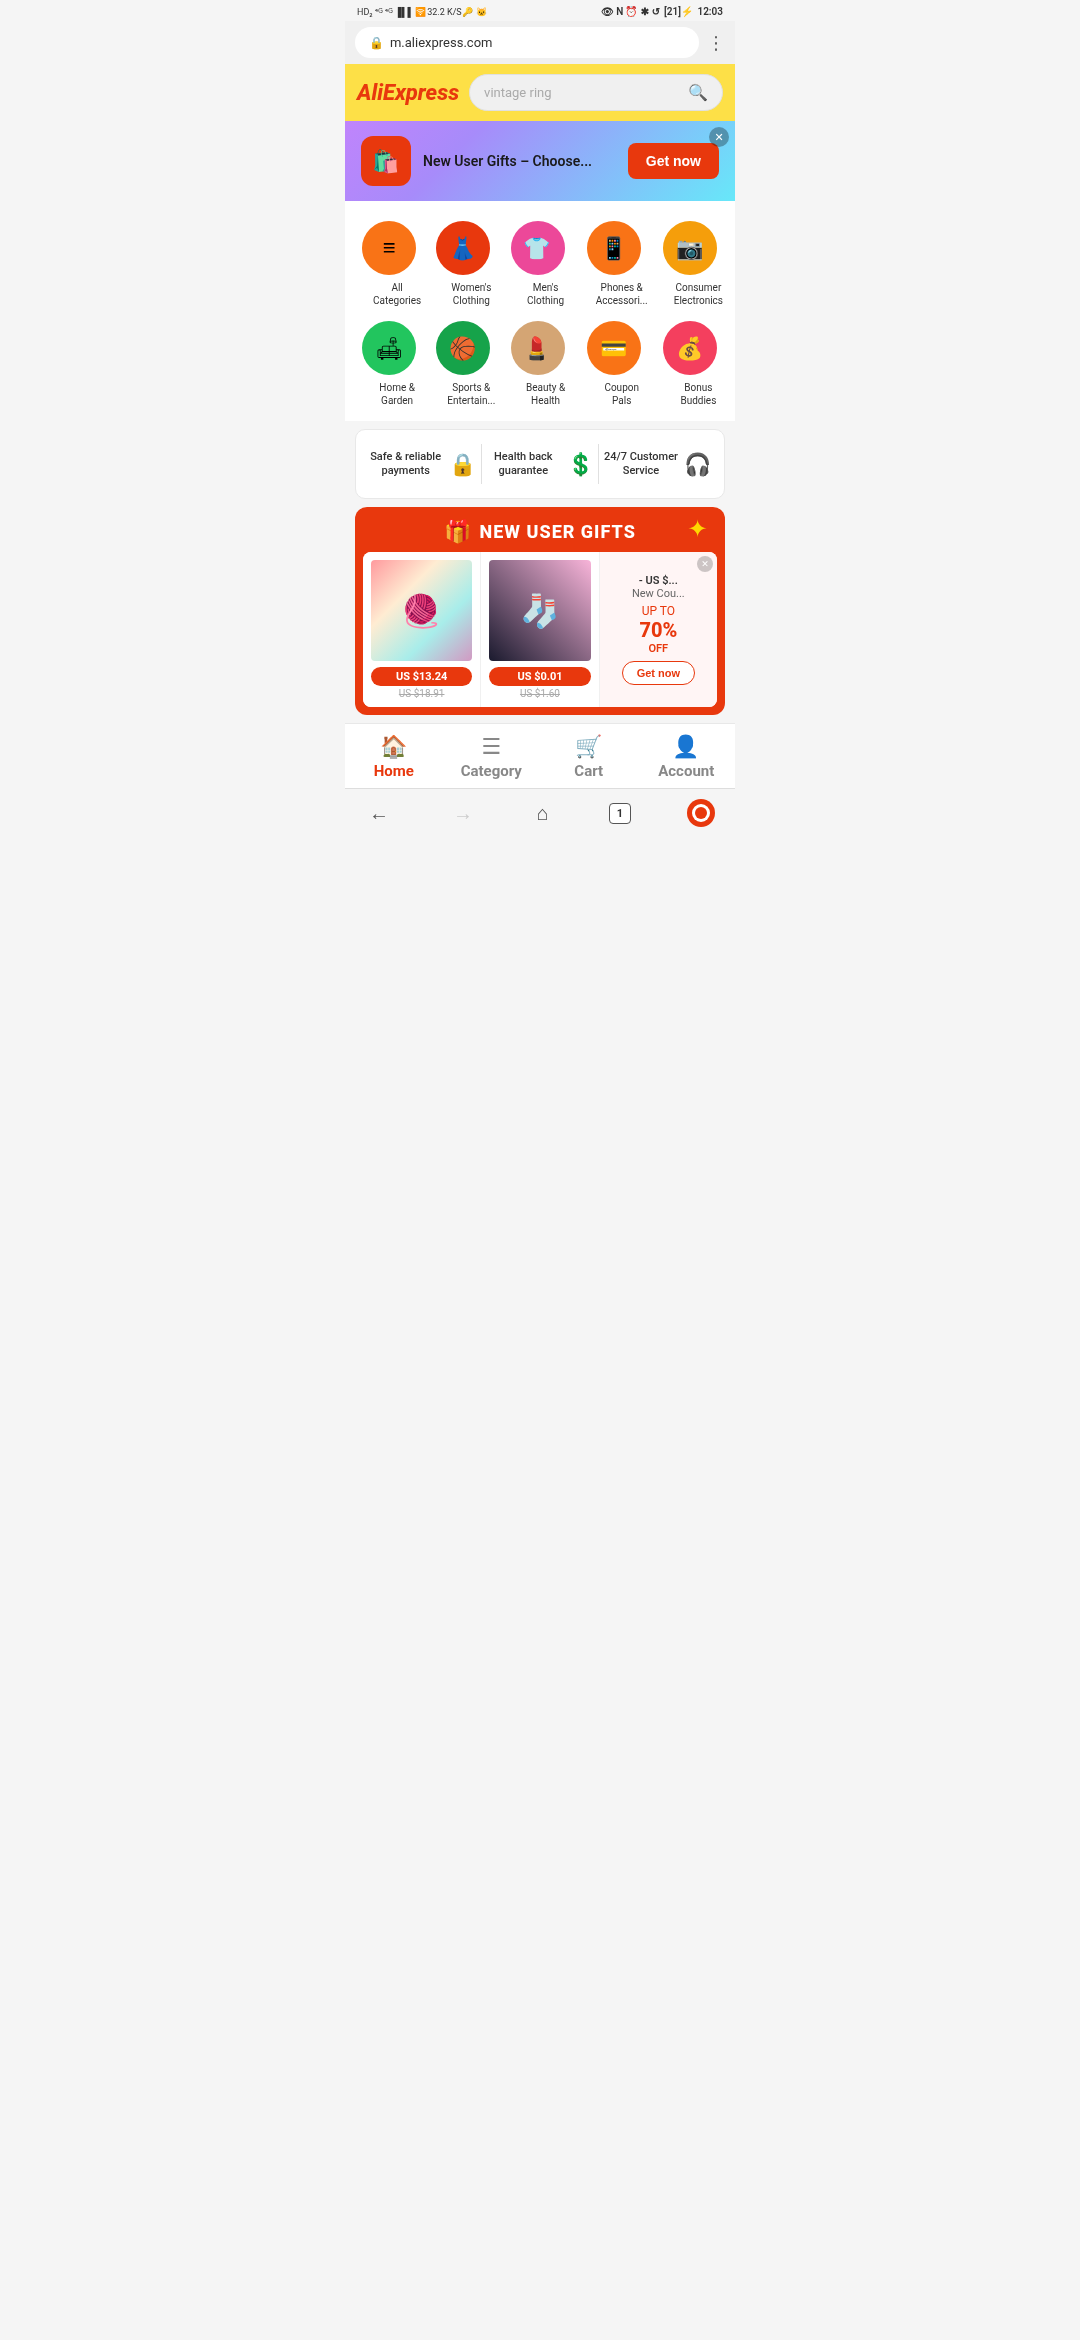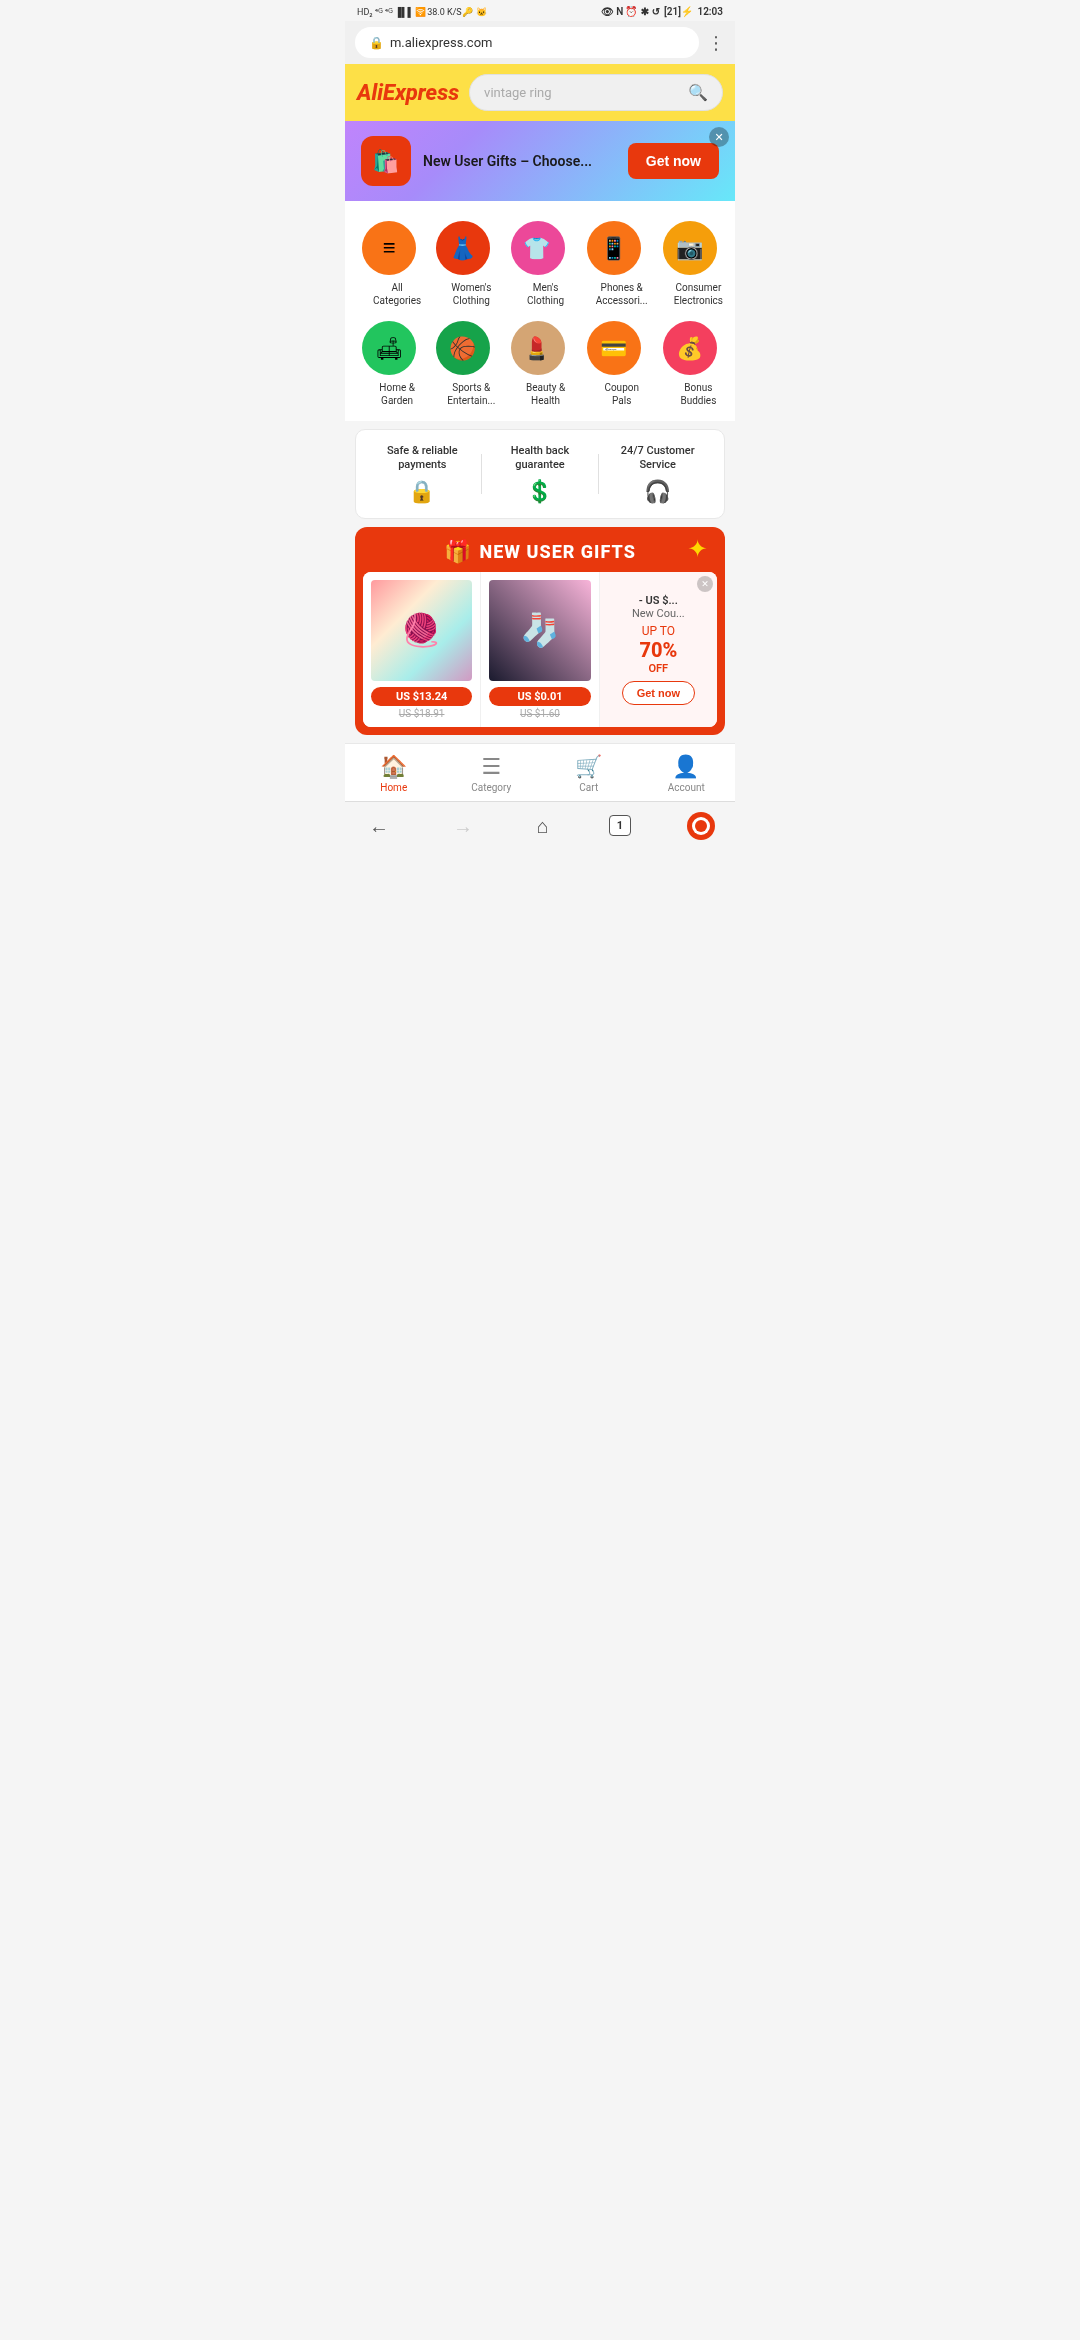--- a/index.html
+++ b/index.html
@@ -170,21 +170,21 @@
       margin: 8px 10px;
       border-radius: 10px;
       border: 1px solid #e8e8e8;
       display: flex;
       padding: 14px 8px;
       align-items: center;
     }
     .feature-item {
       flex: 1;
       display: flex;
-      flex-direction: column;
+      flex-direction: row;
       align-items: center;
       gap: 6px;
       padding: 0 4px;
       text-align: center;
     }
     .feature-divider {
       width: 1px;
       height: 40px;
       background: #e0e0e0;
     }
@@ -329,21 +329,21 @@
     }
     .nav-item {
       flex: 1;
       display: flex;
       flex-direction: column;
       align-items: center;
       gap: 3px;
       cursor: pointer;
     }
     .nav-icon { font-size: 22px; }
-    .nav-label { font-size: 10px; color: #888; }
+    .nav-label { font-size: 15px; color: #888; font-weight: bold; }
     .nav-item.active .nav-icon { color: #e8380d; }
     .nav-item.active .nav-label { color: #e8380d; }
 
     
     .browser-bottom {
       background: #f5f5f5;
       padding: 8px 20px;
       display: flex;
       justify-content: space-between;
       align-items: center;
@@ -386,21 +386,21 @@
       background: #e8380d;
     }
   </style>
 </head>
 <body>
 
 <div class="status-bar">
   <div class="status-left">
     <span>HD₂ ⁴ᴳ ⁴ᴳ ▐▌▌</span>
     <span>🛜</span>
-    <span>38.0 K/S</span>
+    <span>32.2 K/S</span>
     <span>🔑 🐱</span>
   </div>
   <div class="status-right">
     <span>👁 N ⏰ ✱ ↺</span>
     <span>[<span>21</span>]⚡</span>
     <span>12:03</span>
   </div>
 </div>
 
 <div class="browser-bar">

